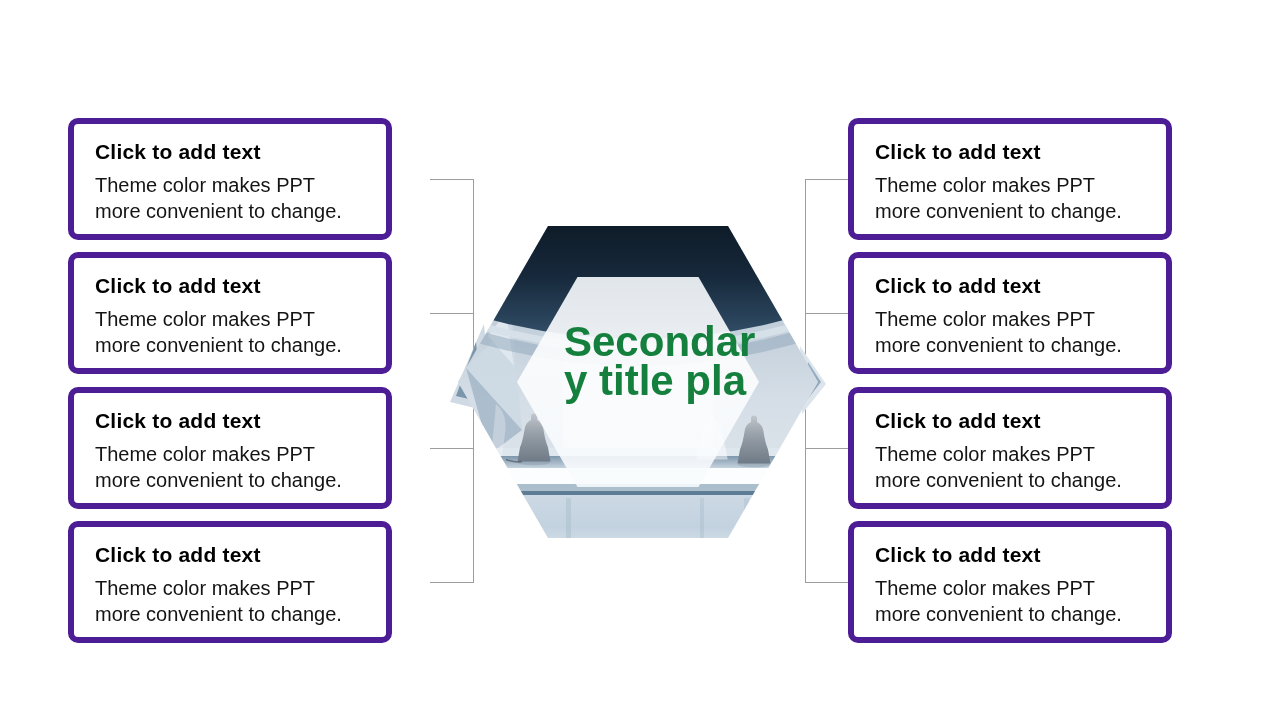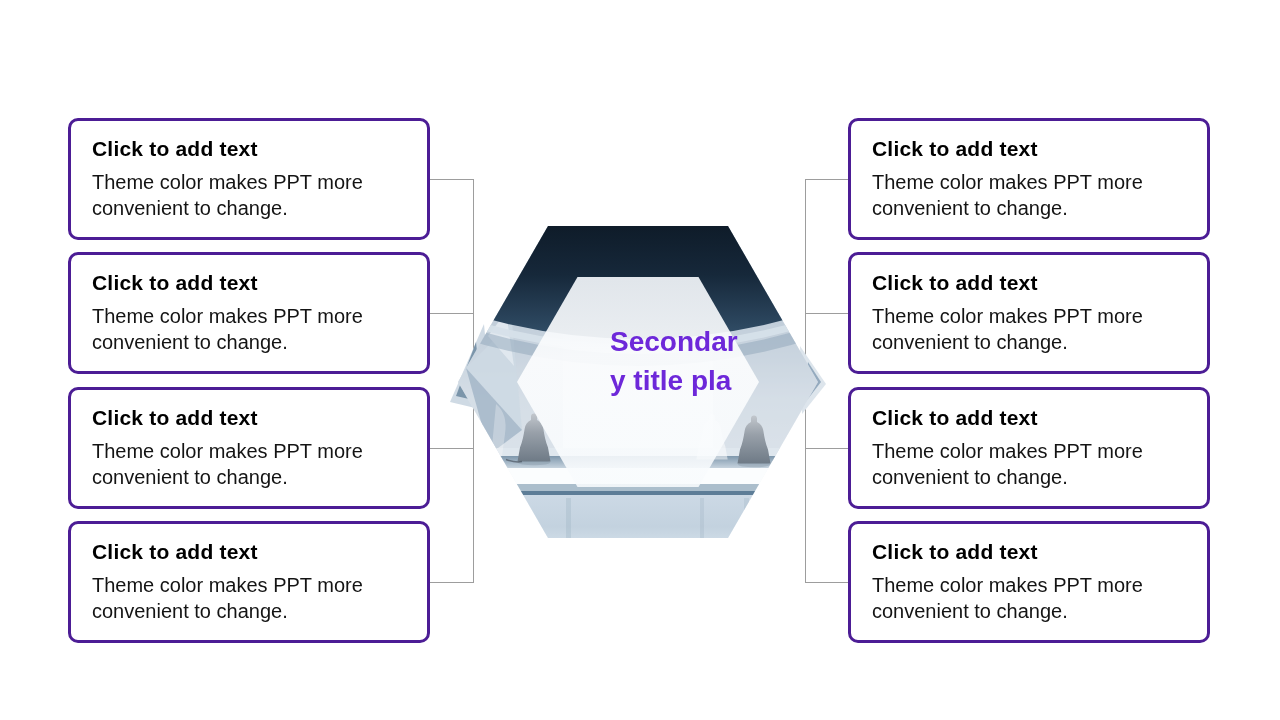--- a/index.html
+++ b/index.html
@@ -2,22 +2,22 @@
 <html><head>
 <meta charset="utf-8">
 <style>
   html,body{margin:0;padding:0;background:#888;}
   .slide{
     position:relative;width:1280px;height:720px;background:#ffffff;
     overflow:hidden;font-family:"Liberation Sans",sans-serif;
   }
   
   .tbox{
-    position:absolute;width:362px;height:122px;box-sizing:border-box;
-    background:#ffffff;border:3px solid #4c1d95;border-radius:10px;
+    position:absolute;width:324px;height:122px;box-sizing:border-box;
+    background:#ffffff;border:6px solid #4c1d95;border-radius:10px;
     padding:13px 21px 0 21px;z-index:2;
   }
   .tbox h3{
     margin:0;font-size:21px;line-height:29px;font-weight:bold;color:#000000;
     letter-spacing:0.2px;
   }
   .tbox p{
     margin:6px 0 0 0;font-size:20px;line-height:26px;color:#141414;
   }
   
@@ -26,23 +26,22 @@
   
   .hexwrap{position:absolute;left:448px;top:216px;width:380px;height:332px;z-index:3;}
   .hexwrap svg{position:absolute;left:0;top:0;}
   .inner-hex{
     position:absolute;left:69px;top:61px;width:242px;height:210px;
     clip-path:polygon(0% 50%,25% 0%,75% 0%,100% 50%,75% 100%,25% 100%);
     background:linear-gradient(180deg,rgba(240,244,248,0.93) 0%,rgba(252,253,254,0.92) 38%,rgba(248,251,253,0.88) 100%);
   }
   .hex-title{
     position:absolute;left:116px;top:107px;width:195px;
-    font-size:28px;line-height:38.5px;font-weight:bold;color:#6d28d9;
+    font-size:42px;line-height:38.5px;font-weight:bold;color:#15803d;
     cursor:text;
-    margin-left:46px;
   }
   .hex-title div{white-space:nowrap;}
 </style>
 </head>
 <body>
 
 <div class="slide">
 
   <div class="h-line" style="left:430px;top:179px;width:43px;"></div>
   <div class="h-line" style="left:430px;top:313px;width:43px;"></div>

